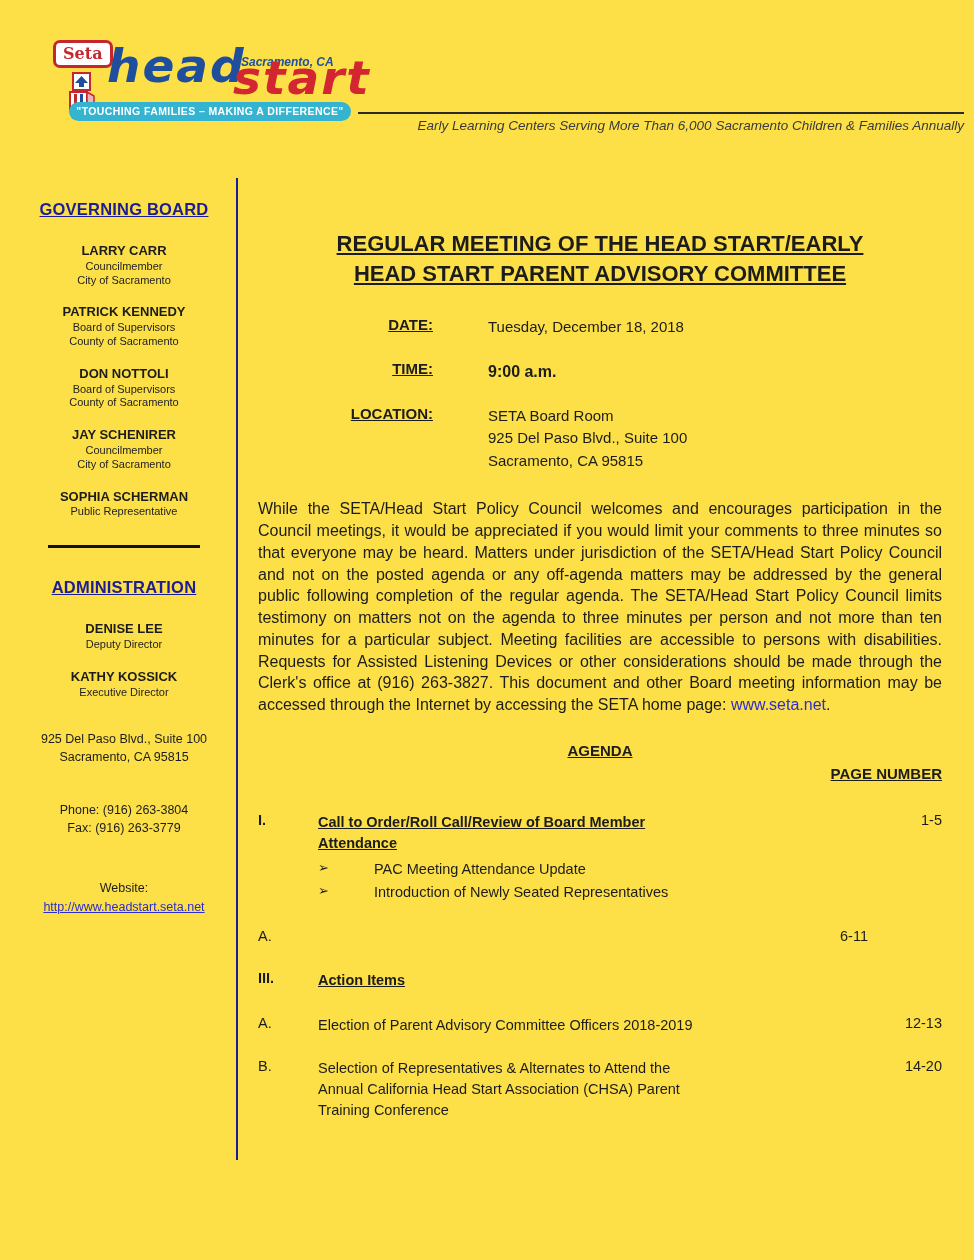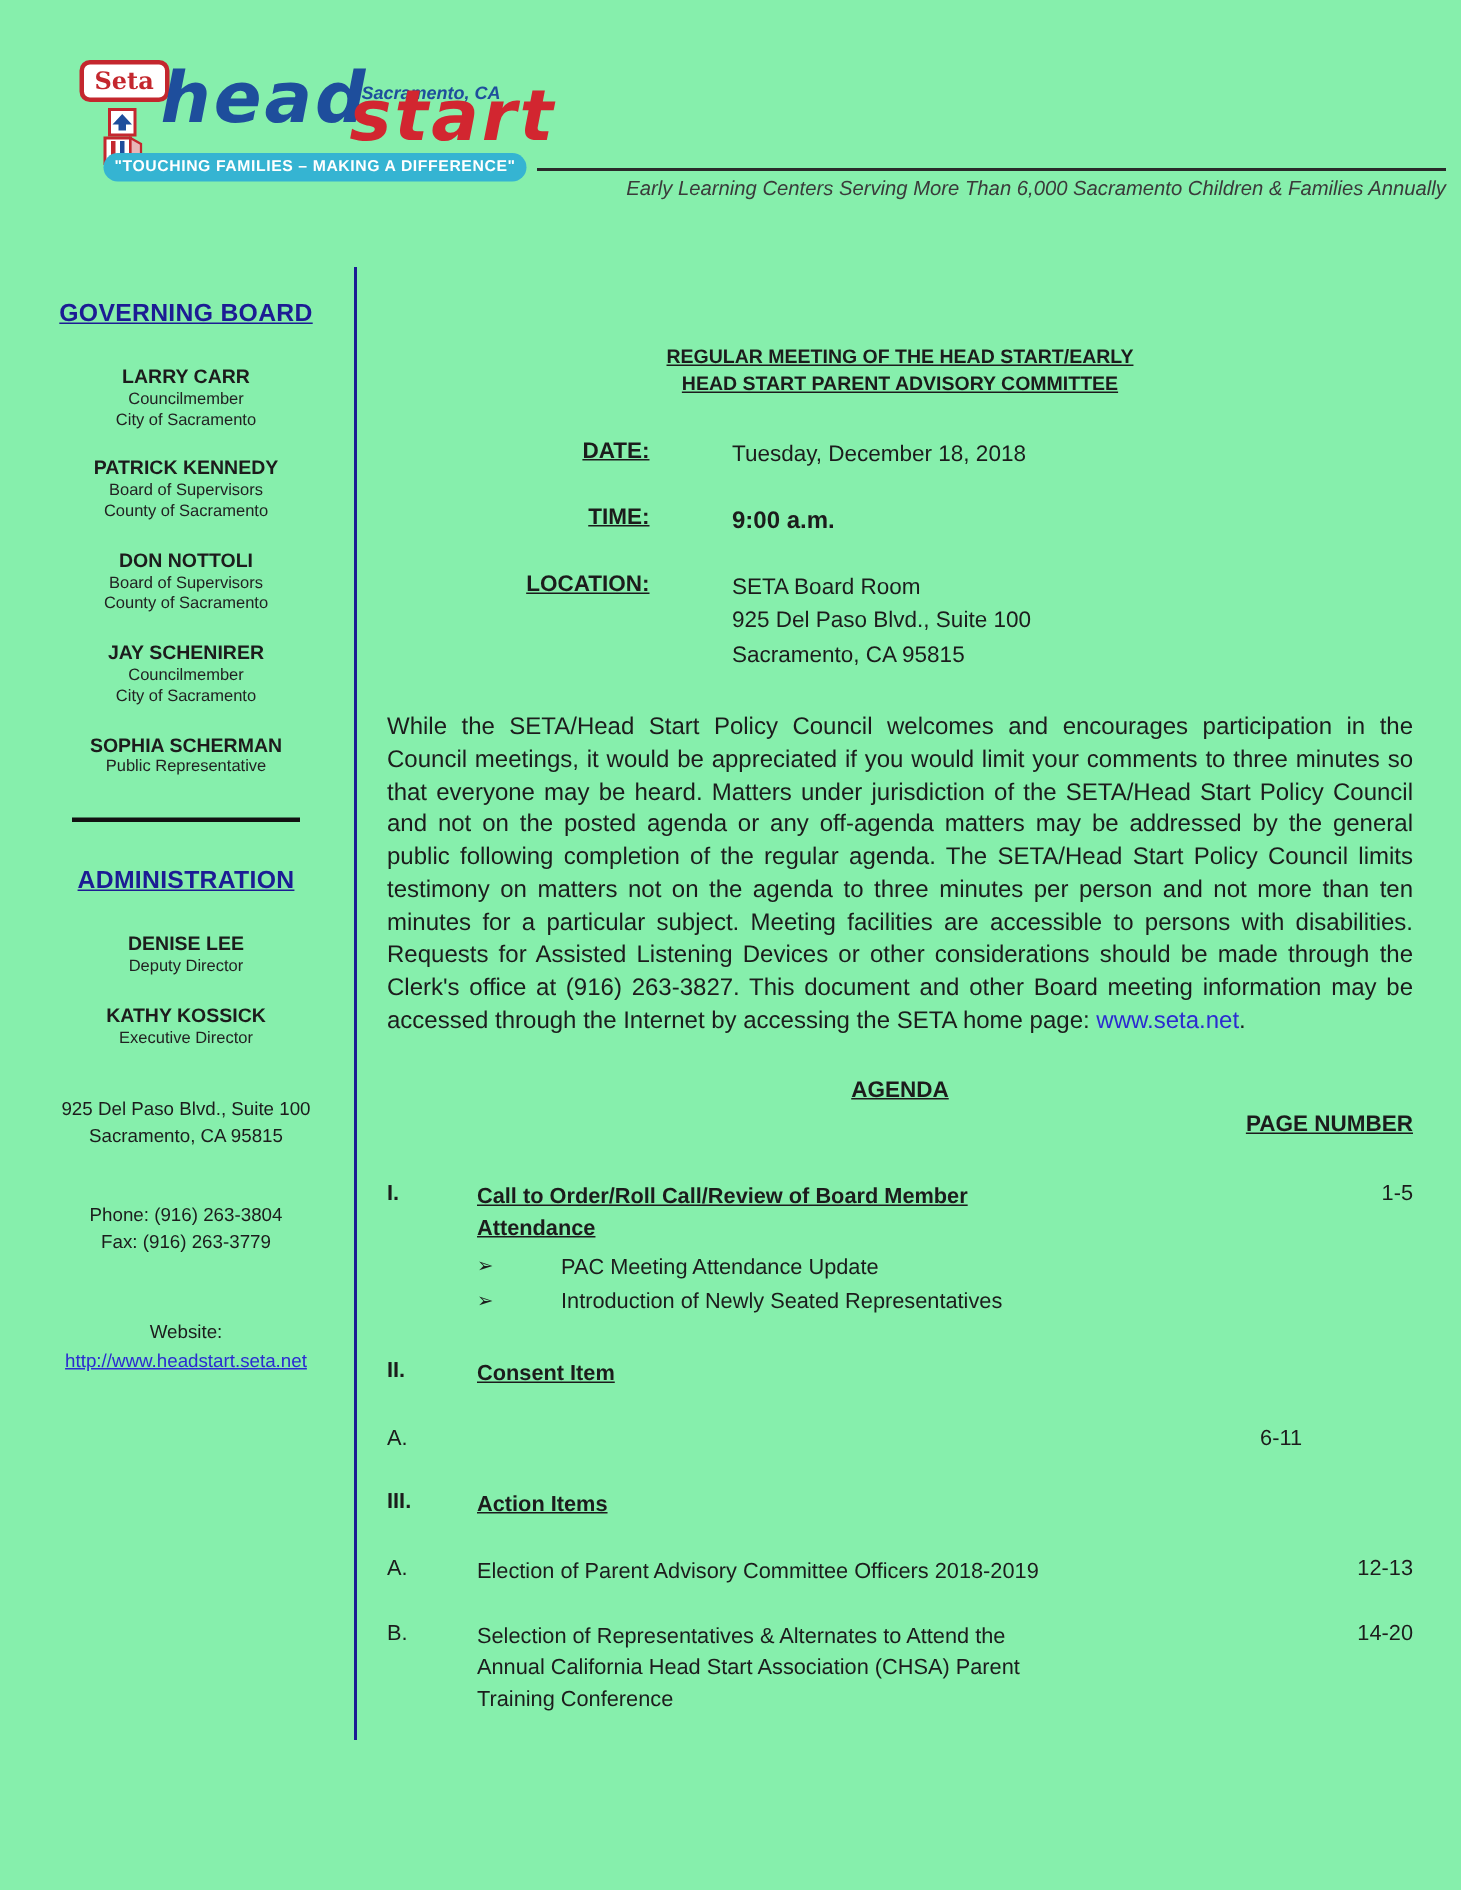--- a/index.html
+++ b/index.html
@@ -1,18 +1,18 @@
 <!DOCTYPE html>
 <html><head>
 <meta charset="utf-8">
 <style>
   * { margin: 0; padding: 0; box-sizing: border-box; }
   html, body { background: #ffffff; }
   body { font-family: "Liberation Sans", sans-serif; color: #1c1c1c; }
-  .page { position: relative; width: 974px; height: 1260px; background: #86efac; overflow: hidden; }
+  .page { position: relative; width: 974px; height: 1260px; background: #fde047; overflow: hidden; }
 
   
   .logo { position: absolute; left: 45px; top: 36px; width: 310px; height: 92px; }
   .seta-badge {
     position: absolute; left: 8px; top: 4px;
     border: 3px solid #c4272e; border-radius: 7px;
     color: #c4272e; font-weight: bold; font-size: 16px;
     padding: 1px 7px 2px; background: #fff;
     font-family: "DejaVu Serif", serif;
   }
@@ -60,21 +60,21 @@
   .sb-web .url { color: #2b2bd0; text-decoration: underline; cursor: pointer; }
 
   
   .main { position: absolute; left: 258px; top: 203px; width: 684px; }
 
   .thought { text-align: center; font-family: "DejaVu Serif", serif; font-style: italic; line-height: 1.25; }
   .thought .t-label { font-weight: bold; font-size: 27px; letter-spacing: -.5px; }
   .thought .t-quote { font-size: 21.5px; }
   .thought .t-author { text-align: right; font-size: 19.5px; padding-right: 14px; margin-top: 4px; }
 
-  .meeting-title { text-align: center; margin-top: 26px; font-weight: bold; font-size: 13px; line-height: 1.35; }
+  .meeting-title { text-align: center; margin-top: 26px; font-weight: bold; font-size: 22px; line-height: 1.35; }
   .meeting-title span { text-decoration: underline; }
 
   .details { margin-top: 28px; font-size: 15px; }
   .detail-row { display: grid; grid-template-columns: 175px 55px 1fr; margin-bottom: 21px; }
   .detail-row .lbl { font-weight: bold; text-align: right; text-decoration: underline; }
   .detail-row .val { line-height: 1.5; }
   .detail-row .val.bold { font-weight: bold; font-size: 16px; }
 
   .notice {
     margin-top: 26px; font-size: 16px; line-height: 1.36;
@@ -230,25 +230,20 @@
           </div>
           <div class="bullet-line">
             <span class="bullet-glyph">➢</span>
             <span>Introduction of Newly Seated Representatives</span>
           </div>
         </div>
       </div>
       <div class="pg">1-5</div>
     </div>
 
-    <div class="agenda-row" style="margin-top:26px;">
-      <div class="rnum">II.</div>
-      <div class="sec-title"><span>Consent Item</span></div>
-      <div class="pg"></div>
-    </div>
 
     <div class="agenda-row" style="margin-top:24px;">
       <div>A.</div>
       <div class="pg">6-11</div>
     </div>
 
     <div class="agenda-row" style="margin-top:26px;">
       <div class="rnum">III.</div>
       <div class="sec-title"><span>Action Items</span></div>
       <div class="pg"></div>

